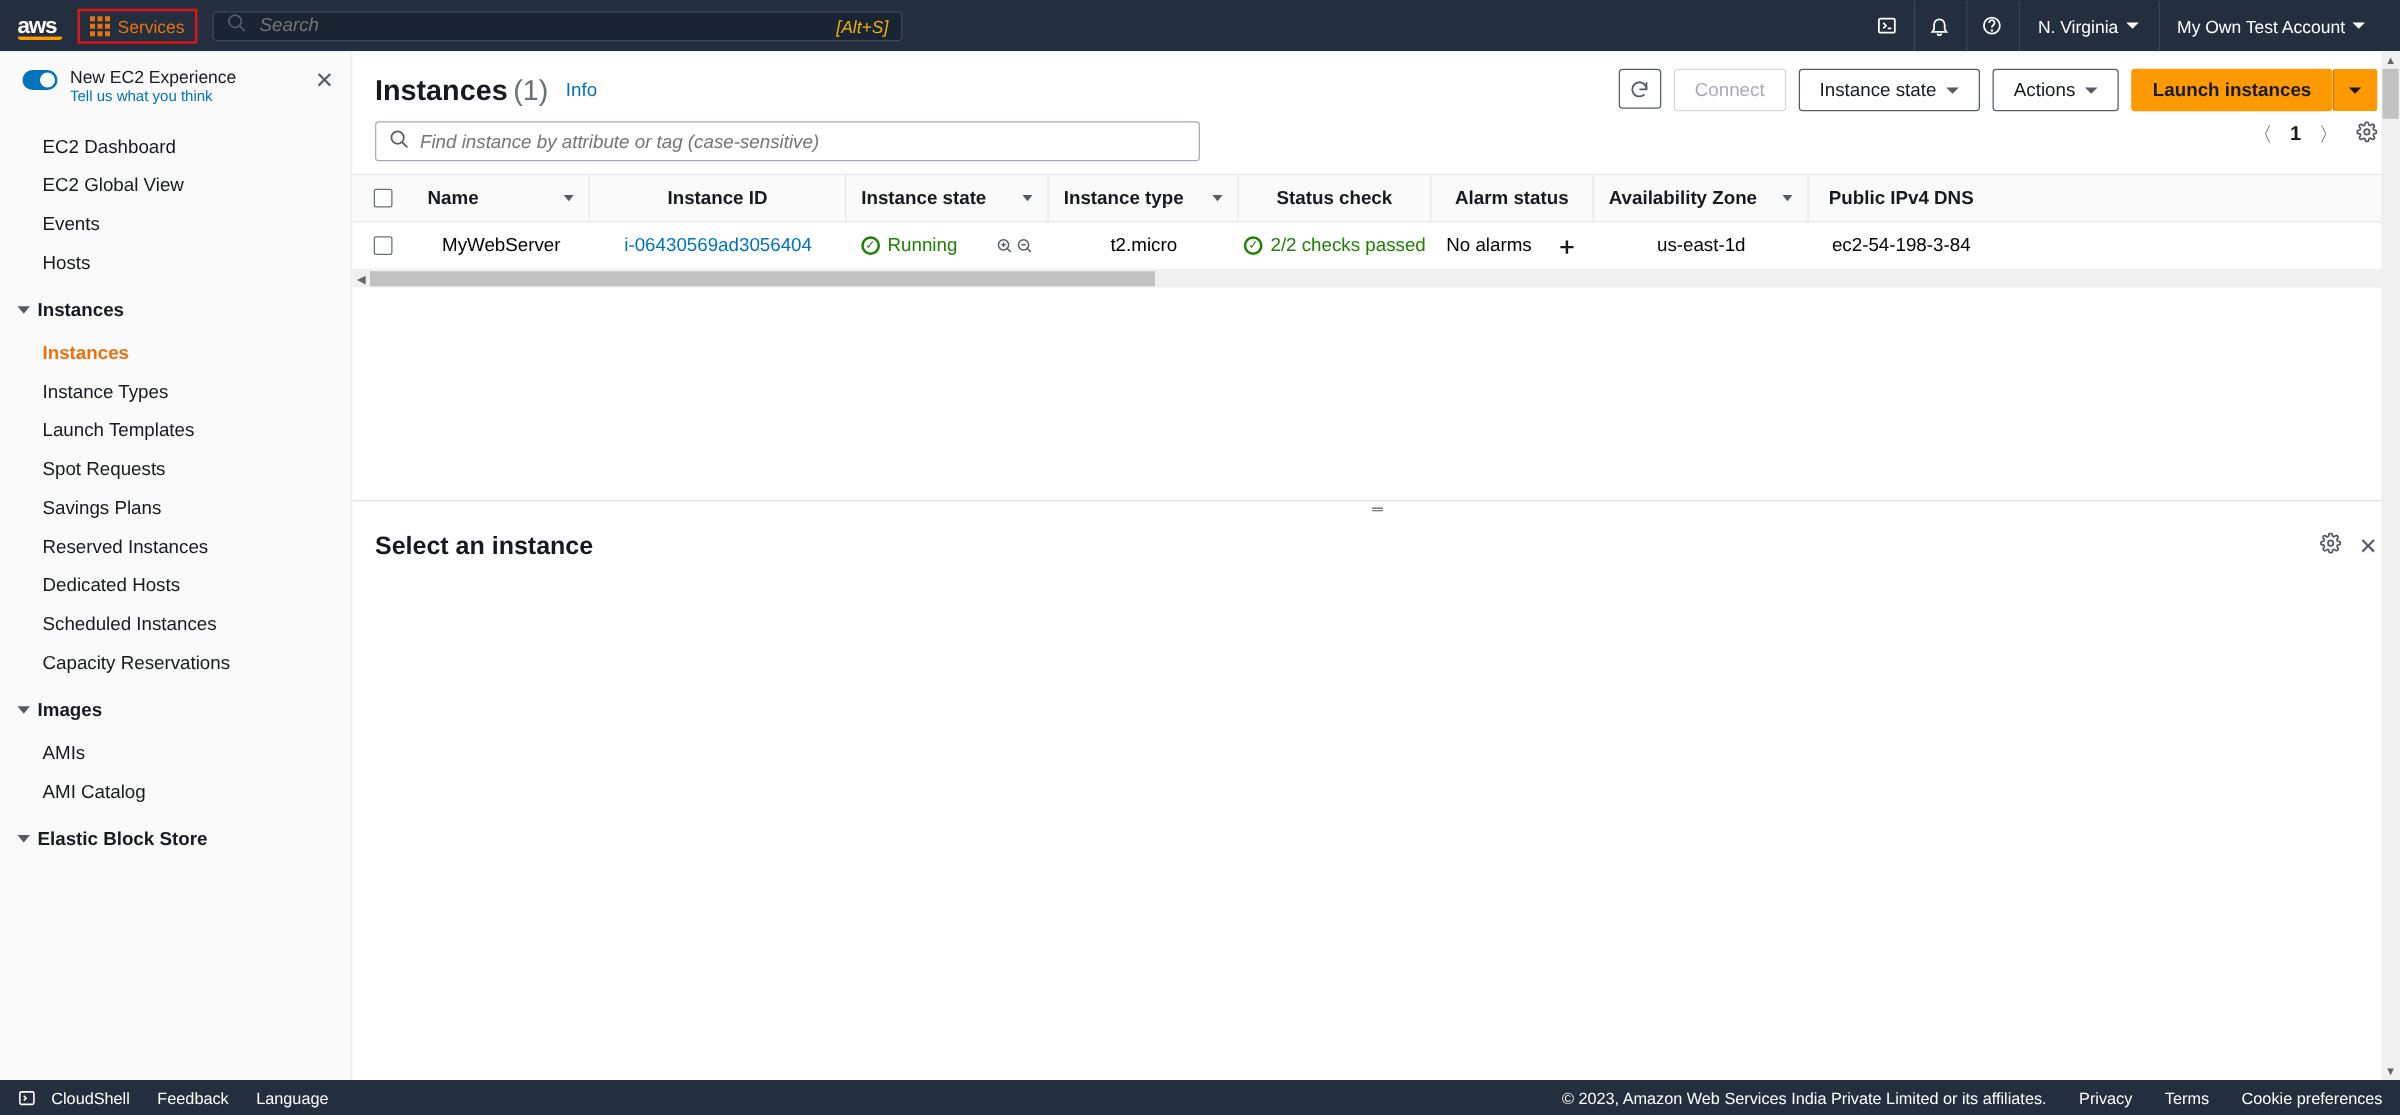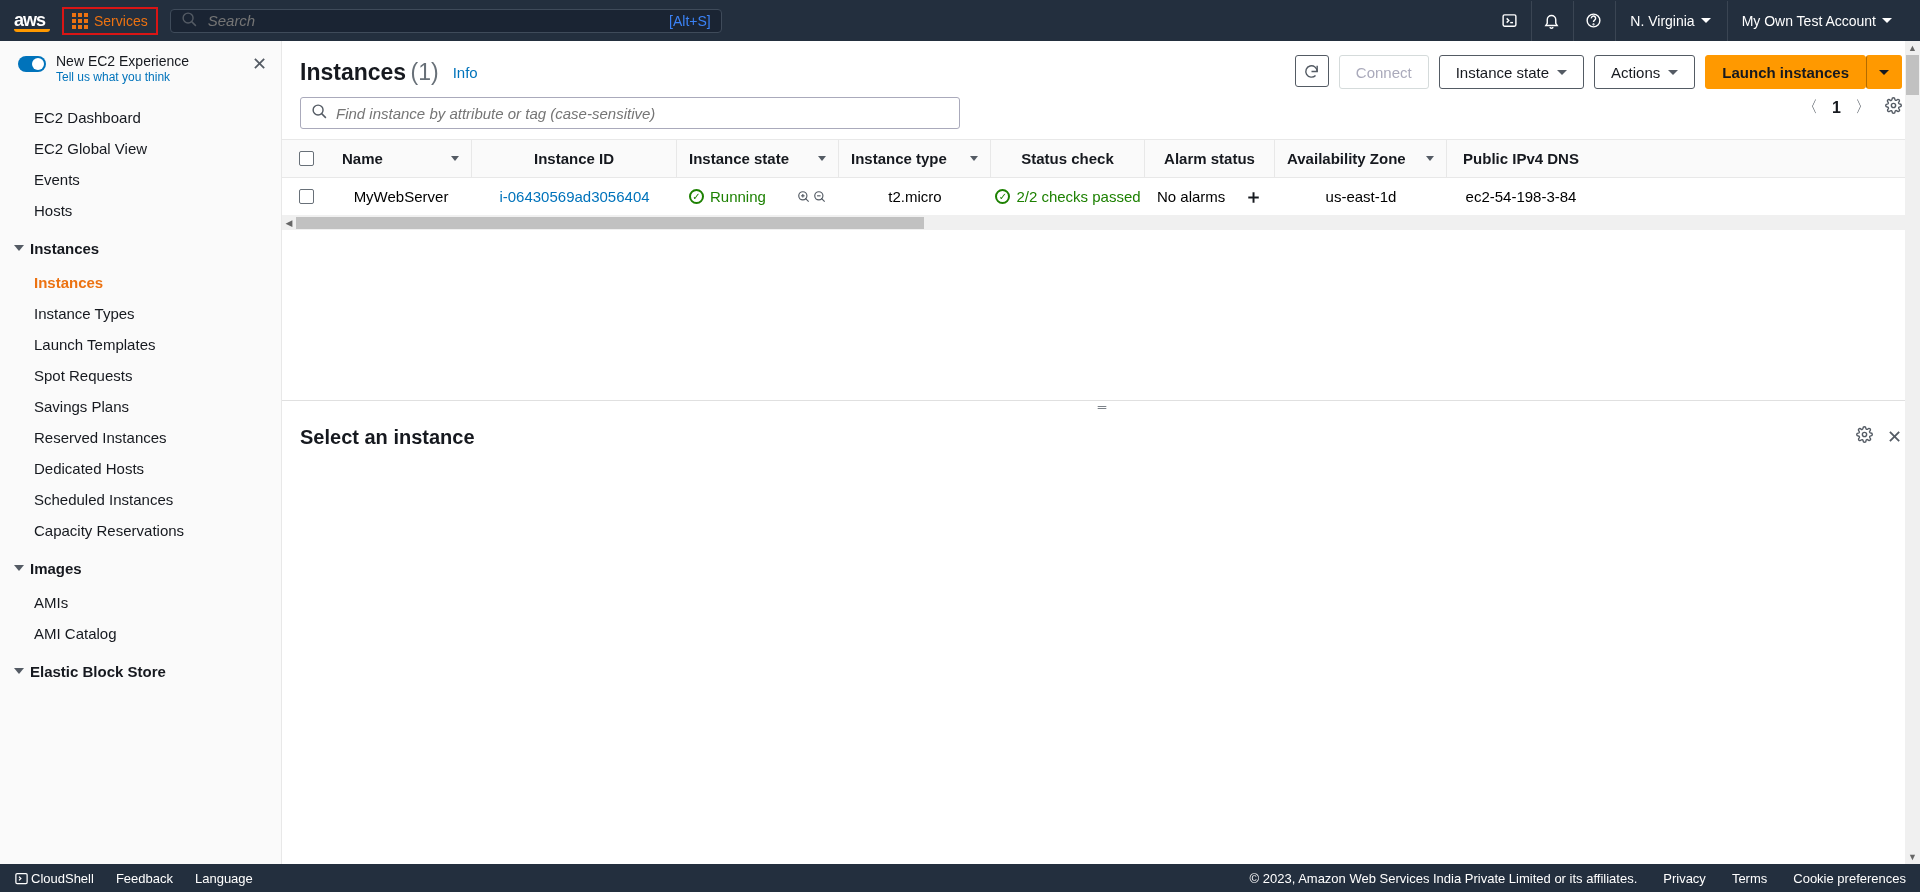--- a/index.html
+++ b/index.html
@@ -5,21 +5,21 @@
 * { margin:0; padding:0; box-sizing:border-box; font-family:"Amazon Ember","Helvetica Neue",Arial,sans-serif; }
 body { width:1920px; height:892px; overflow:hidden; background:#fff; position:relative; }
 .topbar { height:41px; background:#232f3e; display:flex; align-items:center; color:#fff; padding:0 14px; gap:12px; }
 .aws-logo { font-weight:700; font-size:18px; color:#fff; letter-spacing:-1px; }
 .aws-logo span.orange { color:#ff9900; display:block; height:3px; width:36px; border-bottom:3px solid #ff9900; border-radius:0 0 10px 10px; margin-top:-2px; }
 .services-btn { display:flex; align-items:center; gap:6px; border:2px solid #d91515; background:transparent; height:28px; padding:0 8px; color:#ec7211; font-size:14px; cursor:pointer; }
 .grid-dots { display:grid; grid-template-columns:repeat(3,4px); grid-template-rows:repeat(3,4px); gap:2px; }
 .grid-dots i { width:4px; height:4px; background:#ec7211; }
 .searchbar { flex:0 0 552px; height:24px; background:#1a2433; border:1px solid #3f4b5a; border-radius:4px; display:flex; align-items:center; padding:0 10px; gap:10px; color:#aab; }
 .searchbar input { flex:1; background:transparent; border:none; color:#ccc; font-style:italic; font-size:15px; outline:none; }
-.searchbar .kbd { color:#3b82f6; font-size:14px; }
+.searchbar .kbd { color:#eab308; font-size:14px;font-style:italic; }
 .topbar-right { margin-left:auto; display:flex; align-items:center; gap:2px; }
 .topbar-right .icon-btn { width:40px; height:40px; display:flex; align-items:center; justify-content:center; color:#fff; font-size:17px; border-left:1px solid #3a4553; cursor:pointer; }
 .topbar-right .icon-btn:first-child { border-left:none; }
 .top-dd { color:#fff; font-size:14px; padding:0 14px; height:40px; display:flex; align-items:center; border-left:1px solid #3a4553; cursor:pointer; gap:6px; }
 .triangle-down { width:0;height:0;border-left:5px solid transparent;border-right:5px solid transparent;border-top:5px solid currentColor; display:inline-block; }
 .triangle-down-sm { width:0;height:0;border-left:4px solid transparent;border-right:4px solid transparent;border-top:5px solid #545b64; display:inline-block; }
 .body-row { display:flex; height:calc(100% - 41px - 28px); }
 .sidebar { width:282px; background:#fafafa; border-right:1px solid #e8e8e8; padding:10px 0 0 0; overflow-y:auto; position:relative; }
 .exp-toggle { display:flex; align-items:flex-start; padding:2px 14px 14px 18px; gap:10px; }
 .switch { width:28px; height:16px; background:#0073bb; border-radius:8px; position:relative; flex-shrink:0; margin-top:3px; }
@@ -346,21 +346,21 @@
   </div>
 </div>
 
 <div class="vscroll-fake">
   <div class="va t">▲</div>
   <div class="vt"></div>
   <div class="va b">▼</div>
 </div>
 
 <div class="footer">
-  <span style="display:flex;align-items:flex-end;gap:2px;cursor:pointer">
+  <span style="display:flex;align-items:flex-end;gap:12px;cursor:pointer">
       <svg class="ic" viewBox="0 0 24 24" style="stroke:#fff;width:15px;height:15px">
         <rect x="3" y="4" width="18" height="16" rx="2"></rect>
         <polyline points="8 9 11 12 8 15"></polyline>
       </svg>
       <span>CloudShell</span>
     </span>
   <span style="cursor:pointer">Feedback</span>
   <span style="cursor:pointer">Language</span>
   <div class="right">
     <span>© 2023, Amazon Web Services India Private Limited or its affiliates.</span>

